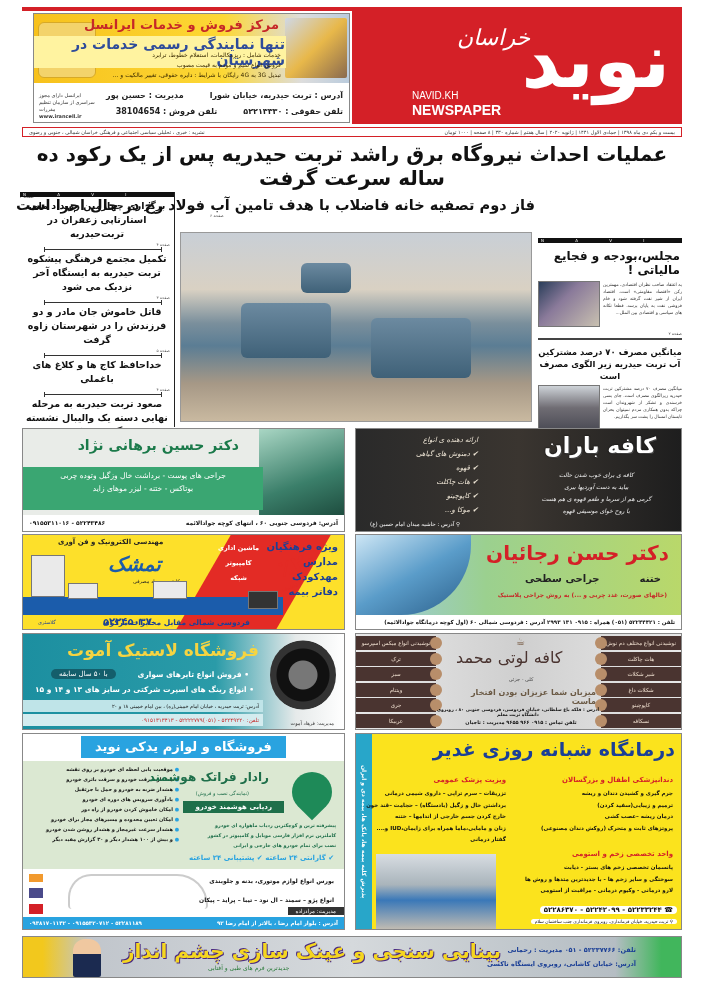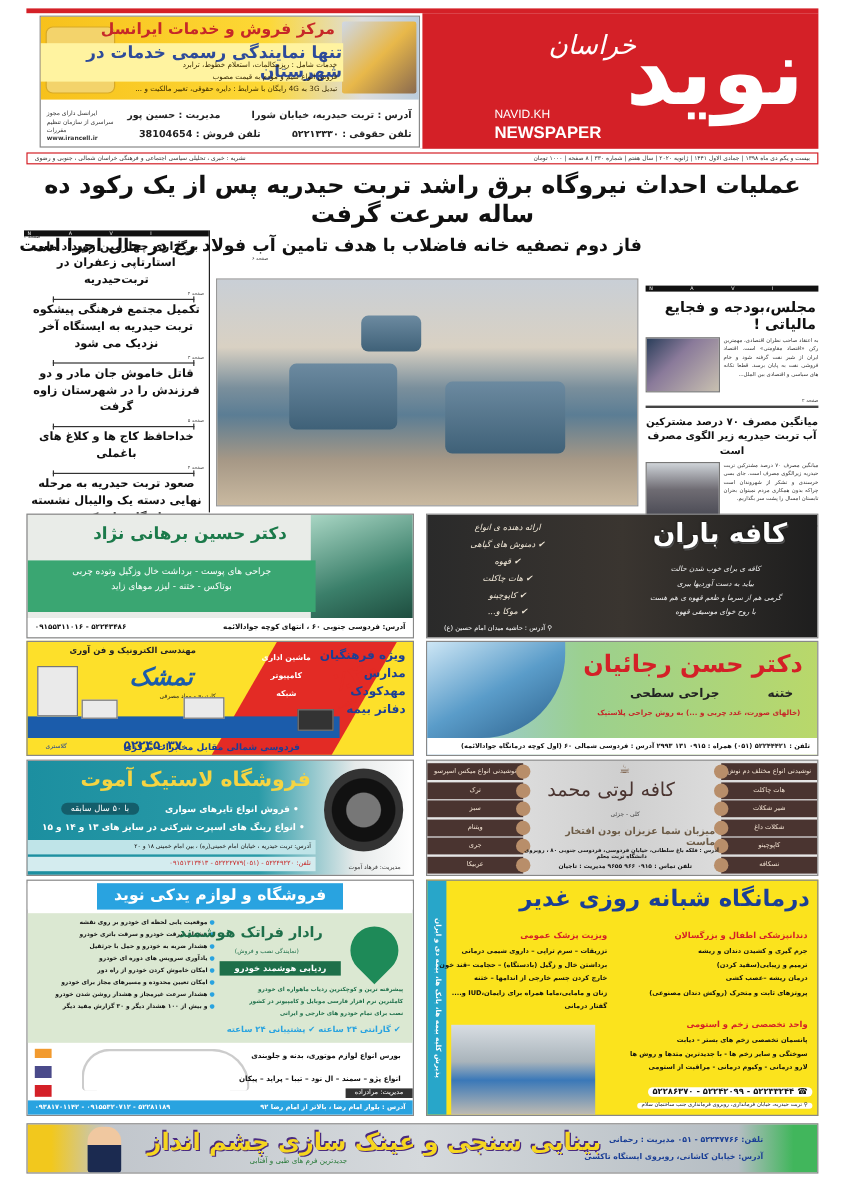--- a/index.html
+++ b/index.html
@@ -46,21 +46,21 @@
 .rc-img2{width:62px;height:46px;background:linear-gradient(180deg,#ced3d8,#6f6c73 50%,#4b4b55);border:1px solid #777}
 .ad{position:absolute;overflow:hidden;border:1px solid #888}
 
 .ad-burhani{left:22px;top:428px;width:323px;height:104px;background:#e9ece8}
 .bh-title{position:absolute;right:105px;top:8px;color:#1b7a4a;font-weight:bold;font-size:14px}
 .bh-green{position:absolute;left:0;top:38px;width:240px;height:43px;background:#3aa672;color:#fff;font-size:7.5px;text-align:center;line-height:13px;padding-top:2px}
 .bh-photo{position:absolute;right:0;top:0;width:85px;height:86px;background:linear-gradient(160deg,#a9d6c4,#3b7f6a 60%,#1e4d3f)}
 .bh-addr{position:absolute;left:0;bottom:0;width:100%;height:16px;background:#fff;font-size:6px;font-weight:bold;line-height:16px;padding:0 6px;display:flex;justify-content:space-between}
 
 .ad-baran{left:355px;top:428px;width:327px;height:104px;background:linear-gradient(90deg,#2a2a2a,#3a3530 50%,#1e1e1e)}
-.cb-list{position:absolute;left:12px;top:4px;width:110px;color:#f1e8d8;font-size:7px;text-align:center;line-height:14px;font-family:"DejaVu Serif",serif;font-style:italic}
+.cb-list{position:absolute;left:12px;top:4px;width:110px;color:#f1e8d8;font-size:7px;line-height:14px;font-family:"DejaVu Serif",serif;font-style:italic}
 .cb-title{position:absolute;right:25px;top:4px;color:#fff;font-size:22px;font-weight:bold;text-shadow:0 0 2px #000,1px 1px 0 #555}
 .cb-lines{position:absolute;right:30px;top:40px;color:#eee;font-size:6px;text-align:center;line-height:12px;font-style:italic;font-family:"DejaVu Serif",serif}
 .cb-addr{position:absolute;left:14px;bottom:4px;color:#fff;font-size:5.5px}
 
 .ad-tamashk{left:22px;top:534px;width:323px;height:96px;background:#fde02a}
 .tm-red{position:absolute;left:180px;top:0;width:100px;height:96px;background:#e32b25;transform:skewX(-30deg)}
 .tm-blue{position:absolute;left:0;top:62px;width:260px;height:18px;background:#1b5cab}
 .tm-eng{position:absolute;left:35px;top:3px;font-size:7px;font-weight:bold;color:#222}
 .tm-logo{position:absolute;left:85px;top:17px;font-size:20px;font-weight:bold;color:#1b5cab;font-style:italic}
 .tm-logo-sub{position:absolute;left:110px;top:43px;font-size:5px;color:#222}

